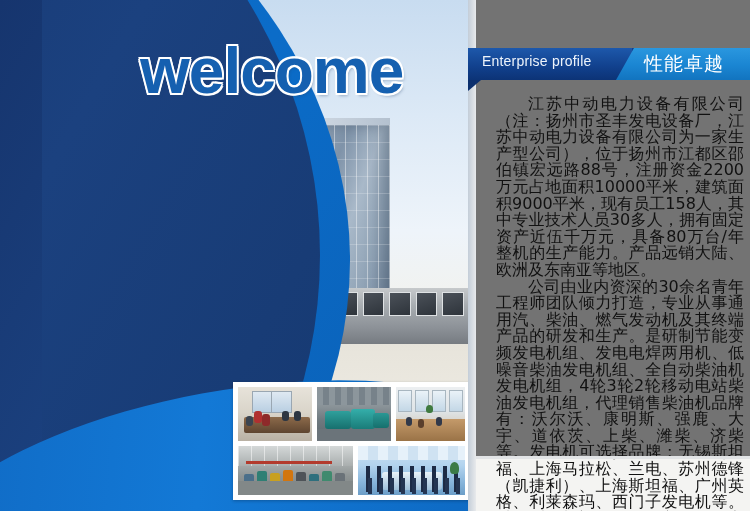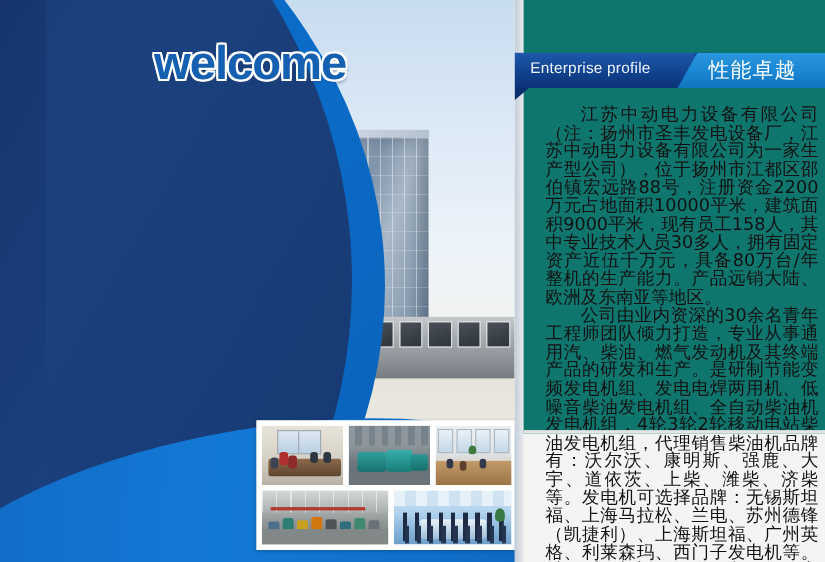--- a/index.html
+++ b/index.html
@@ -84,21 +84,21 @@
 
   
   .wave{position:absolute;left:-120px;top:388px;width:700px;height:330px;
      background:linear-gradient(100deg,#0f66bf 0%,#1379d6 45%,#0b63bb 100%);
      border-radius:62% 42% 0 0 / 62% 38% 0 0;transform:rotate(-5deg);}
   .wave2{position:absolute;left:-150px;top:420px;width:720px;height:320px;
      background:linear-gradient(100deg,#17407e 0%,#1a57a0 60%,#0e62bb 100%);
      border-radius:58% 45% 0 0 / 58% 40% 0 0;transform:rotate(-6deg);opacity:.92;}
 
   
-  .welcome{position:absolute;left:140px;top:34px;font-size:43px;font-weight:bold;
+  .welcome{position:absolute;left:140px;top:34px;font-size:64px;font-weight:bold;
      color:#1560b0;letter-spacing:-1px;font-family:"Liberation Sans",sans-serif;
      text-shadow:
        -1.6px -1.6px 0 #ffffff, 1.6px -1.6px 0 #ffffff,
        -1.6px  1.6px 0 #ffffff, 1.6px  1.6px 0 #ffffff,
         0 -1.8px 0 #ffffff, 0 1.8px 0 #ffffff,
        -1.8px 0 0 #ffffff, 1.8px 0 0 #ffffff,
         2px 3px 3px rgba(40,70,110,.35);}
 
   
   .collage{position:absolute;left:233px;top:382px;width:237px;height:118px;
@@ -159,21 +159,21 @@
      background:linear-gradient(to bottom,#e9f2f8,#9fc0da);border-radius:3px;}
   .p5 .chairs{position:absolute;left:8px;top:20px;width:92px;height:26px;
      background:repeating-linear-gradient(to right,#1d2b45 0 4px,rgba(0,0,0,0) 4px 11px);}
   .p5 .chairs2{position:absolute;left:10px;top:32px;width:92px;height:16px;
      background:repeating-linear-gradient(to right,#243552 0 4px,rgba(0,0,0,0) 4px 11px);}
   .p5 .plant{position:absolute;right:6px;top:16px;width:9px;height:12px;border-radius:50% 50% 35% 35%;background:#3b7a46;}
 
   
   .right-panel{position:absolute;left:468px;top:0;width:282px;height:511px;
      background:#f4f4f2;}
-  .rp-inner{position:absolute;left:8px;top:0;width:274px;height:394px;background:#0f766e;}
+  .rp-inner{position:absolute;left:8px;top:0;width:274px;height:459px;background:#737373;}
   .rp-edge{position:absolute;left:0;top:0;width:8px;height:511px;
      background:linear-gradient(to right,#c3cdd8,#e8eaec);}
 
   .ribbon{position:absolute;left:-8px;top:48px;width:282px;height:32px;}
   .rib-dark{position:absolute;left:0;top:0;width:164px;height:32px;
      background:linear-gradient(to bottom,#1b55a8 0%,#11408c 55%,#0d3madi 100%);
      background:linear-gradient(to bottom,#1d58ab 0%,#11408c 60%,#0c3376 100%);}
   .rib-dark:after{content:'';position:absolute;right:-16px;top:0;width:0;height:0;
      border-top:32px solid #11408c;border-right:16px solid transparent;}
   .rib-light{position:absolute;left:148px;top:0;width:134px;height:32px;

